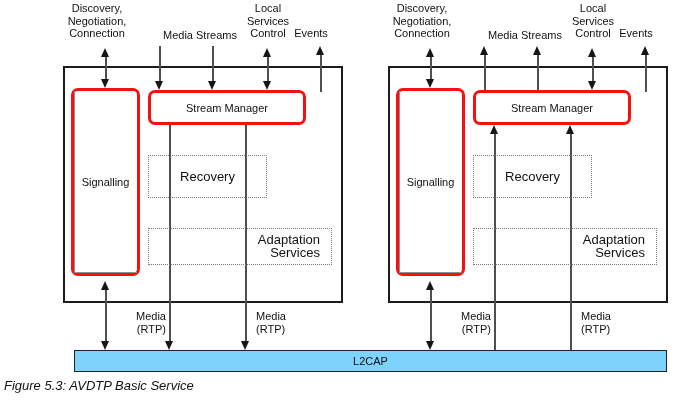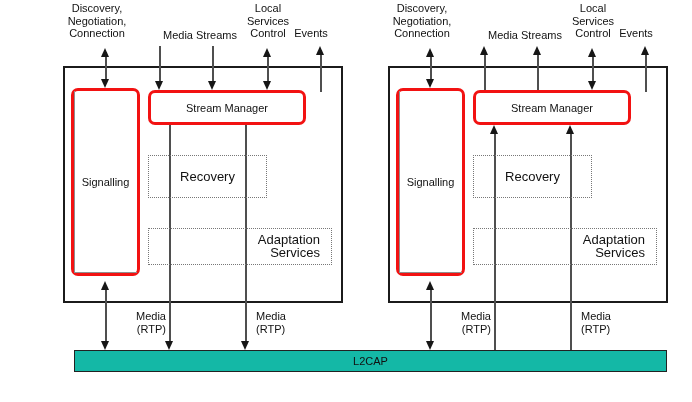--- a/index.html
+++ b/index.html
@@ -36,21 +36,21 @@
   .lbl-rtp2{left:256px;text-align:left;}
 
   
   .vl{position:absolute;width:1.5px;background:#4f4f4f;z-index:1;}
   .ah{position:absolute;width:0;height:0;border-left:4.5px solid transparent;
       border-right:4.5px solid transparent;z-index:4;}
   .ah-up{border-bottom:9px solid #161616;}
   .ah-down{border-top:9px solid #161616;}
 
   
-  #l2cap-bar{position:absolute;left:74px;top:350px;width:593px;height:22px;background:#14b8a6;
+  #l2cap-bar{position:absolute;left:74px;top:350px;width:593px;height:22px;background:#7dd3fc;
              border:1.5px solid #222;box-sizing:border-box;display:flex;align-items:center;
              justify-content:center;font-size:11px;z-index:0;}
   #caption{position:absolute;left:4px;top:378px;font-size:13px;font-style:italic;color:#111;}
 </style>
 </head>
 <body>
 
 <div id="canvas">
 
   <div class="diagram" id="diag-left">
@@ -183,14 +183,15 @@
     </div>
     <div class="lbl-rtp lbl-rtp2">
       <div>Media</div>
       <div>(RTP)</div>
     </div>
   </div>
 
   <div id="l2cap-bar">
     <span>L2CAP</span>
   </div>
+  <div id="caption">Figure 5.3: AVDTP Basic Service</div>
 
 </div>
 
 </body></html>

